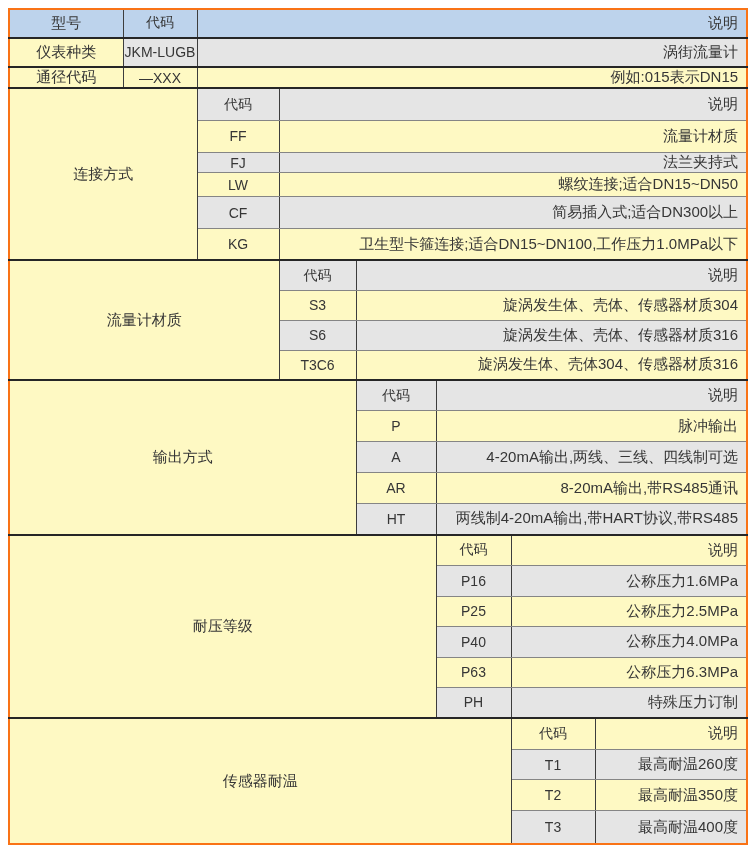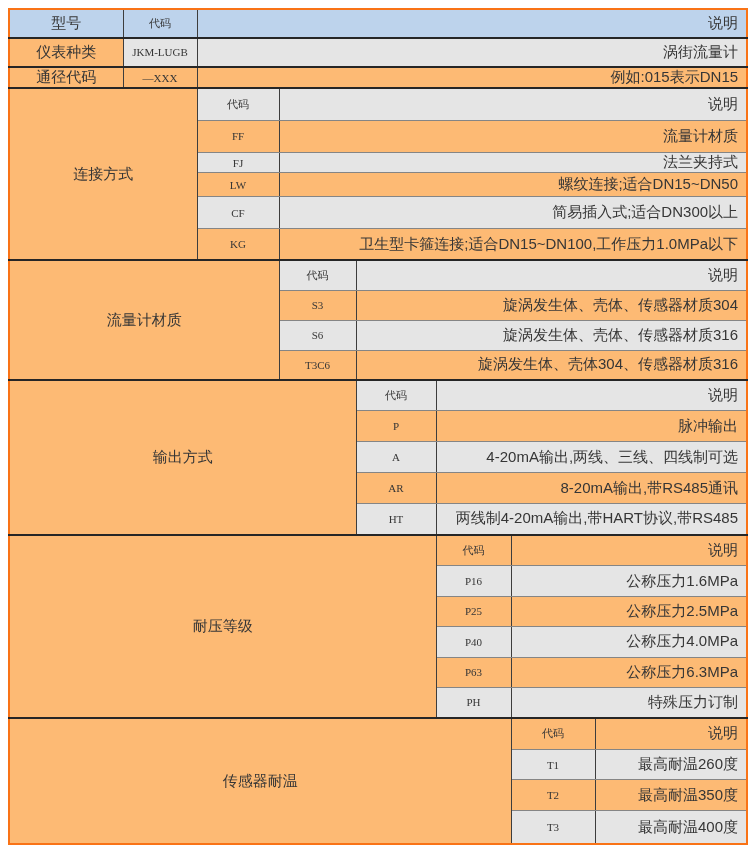--- a/index.html
+++ b/index.html
@@ -21,25 +21,25 @@
     border-top:1px solid #858585;
     border-bottom:1px solid #858585;
     border-left:1.5px solid #3d3d3d;
     border-right:1.5px solid #3d3d3d;
     vertical-align:middle;
     overflow:hidden;white-space:nowrap;
     padding:0;
   }
   tr.sec > td{border-top:2px solid #262626;}
   td.lab{text-align:center;background:#ffffff;}
-  td.code{text-align:center;font-size:11px;font-family:Liberation Serif, serif;}
+  td.code{text-align:center;font-size:14px;}
   td.desc{text-align:right;padding:0 8px;}
   td.hdr{background:#bdd3ec;}
   td.blue{background:#e5e5e5;}
-  td.white{background:#fdba74;}
+  td.white{background:#fef9c3;}
 </style>
 </head>
 <body>
 
 <table>
   <colgroup>
     <col style="width:114px">
       <col style="width:74px">
       <col style="width:82px">
       <col style="width:77px">

